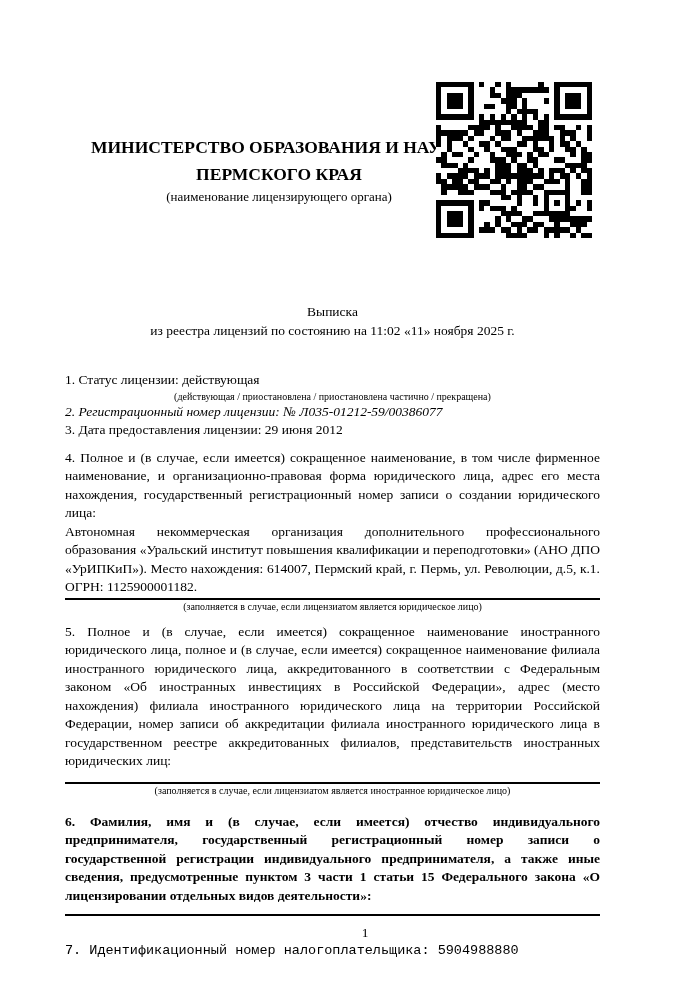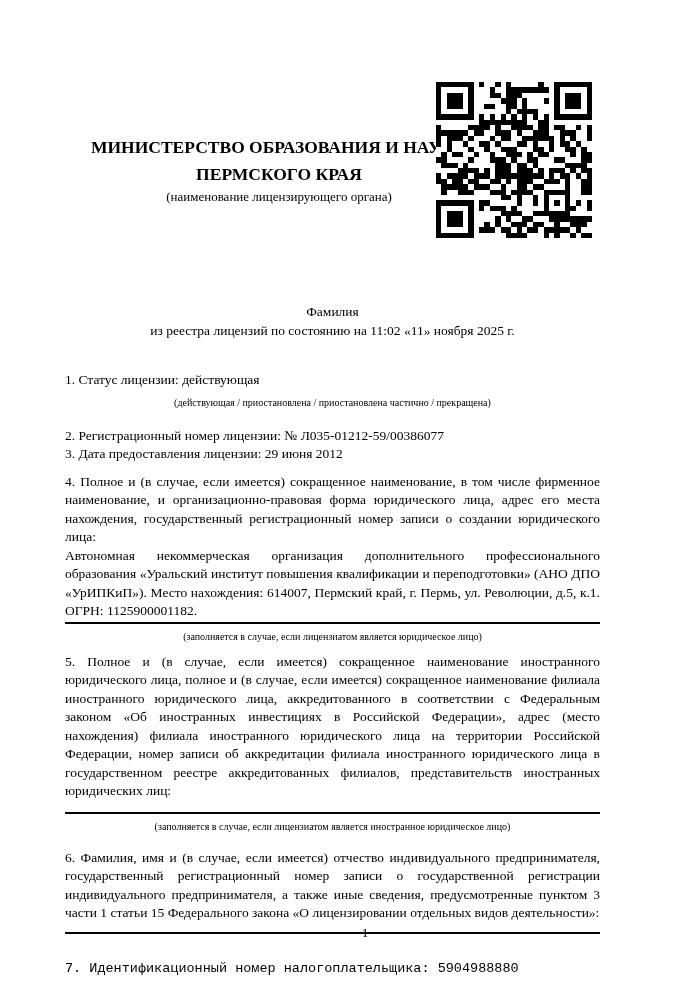--- a/index.html
+++ b/index.html
@@ -20,31 +20,31 @@
   .ministry-name{font-weight:bold;font-size:17.5px;line-height:27px;}
   .ministry-name div{white-space:nowrap;}
   .ministry-caption{font-size:13px;line-height:12px;margin-top:3px;}
   .qr{position:absolute;top:0;right:8px;width:156px;height:156px;}
   .qr svg{display:block;width:156px;height:156px;shape-rendering:crispEdges;}
 
   .doc-title{margin-top:63px;text-align:center;}
 
   .item{margin:0;}
   .justified{text-align:justify;}
-  .field-caption{font-size:10px;line-height:13px;text-align:center;margin-top:6px;}
+  .field-caption{font-size:10px;line-height:13px;text-align:center;}
   .rule{border-top:2px solid #000000;margin-top:1px;}
   .spacer-sm{height:8px;}
   .spacer-md{height:10px;}
 
   .mt-item1{margin-top:31px;}
-  .mt-item2{margin-top:18px;}
+  .mt-item2{margin-top:0;font-style:italic;}
   .mt-item3{}
   .mt-item4{margin-top:9px;}
   .mt-item5{margin-top:10px;}
-  .mt-item6{margin-top:16px;}
+  .mt-item6{margin-top:16px;font-weight:bold;}
   .mt-item7{margin-top:26px;font-family:Liberation Mono, monospace;}
 
   .footer{position:absolute;left:65px;bottom:47px;width:600px;text-align:center;font-size:13.5px;}
 </style>
 </head>
 <body>
 
 <div class="page">
 
   <div class="header">
@@ -497,21 +497,21 @@
           <rect x="20" y="28" width="1" height="1" fill="#000"></rect>
           <rect x="22" y="28" width="1" height="1" fill="#000"></rect>
           <rect x="25" y="28" width="1" height="1" fill="#000"></rect>
           <rect x="27" y="28" width="1" height="1" fill="#000"></rect>
           <rect x="28" y="28" width="1" height="1" fill="#000"></rect>
         </svg>
     </div>
   </div>
 
   <div class="doc-title">
-    <div>Фамилия</div>
+    <div>Выписка</div>
     <div>из реестра лицензий по состоянию на 11:02 «11» ноября 2025 г.</div>
   </div>
 
   <div class="item mt-item1">
     <div>1. Статус лицензии: действующая</div>
     <div class="field-caption">(действующая / приостановлена / приостановлена частично / прекращена)</div>
   </div>
 
   <div class="item mt-item2">2. Регистрационный номер лицензии: № Л035-01212-59/00386077</div>
 

